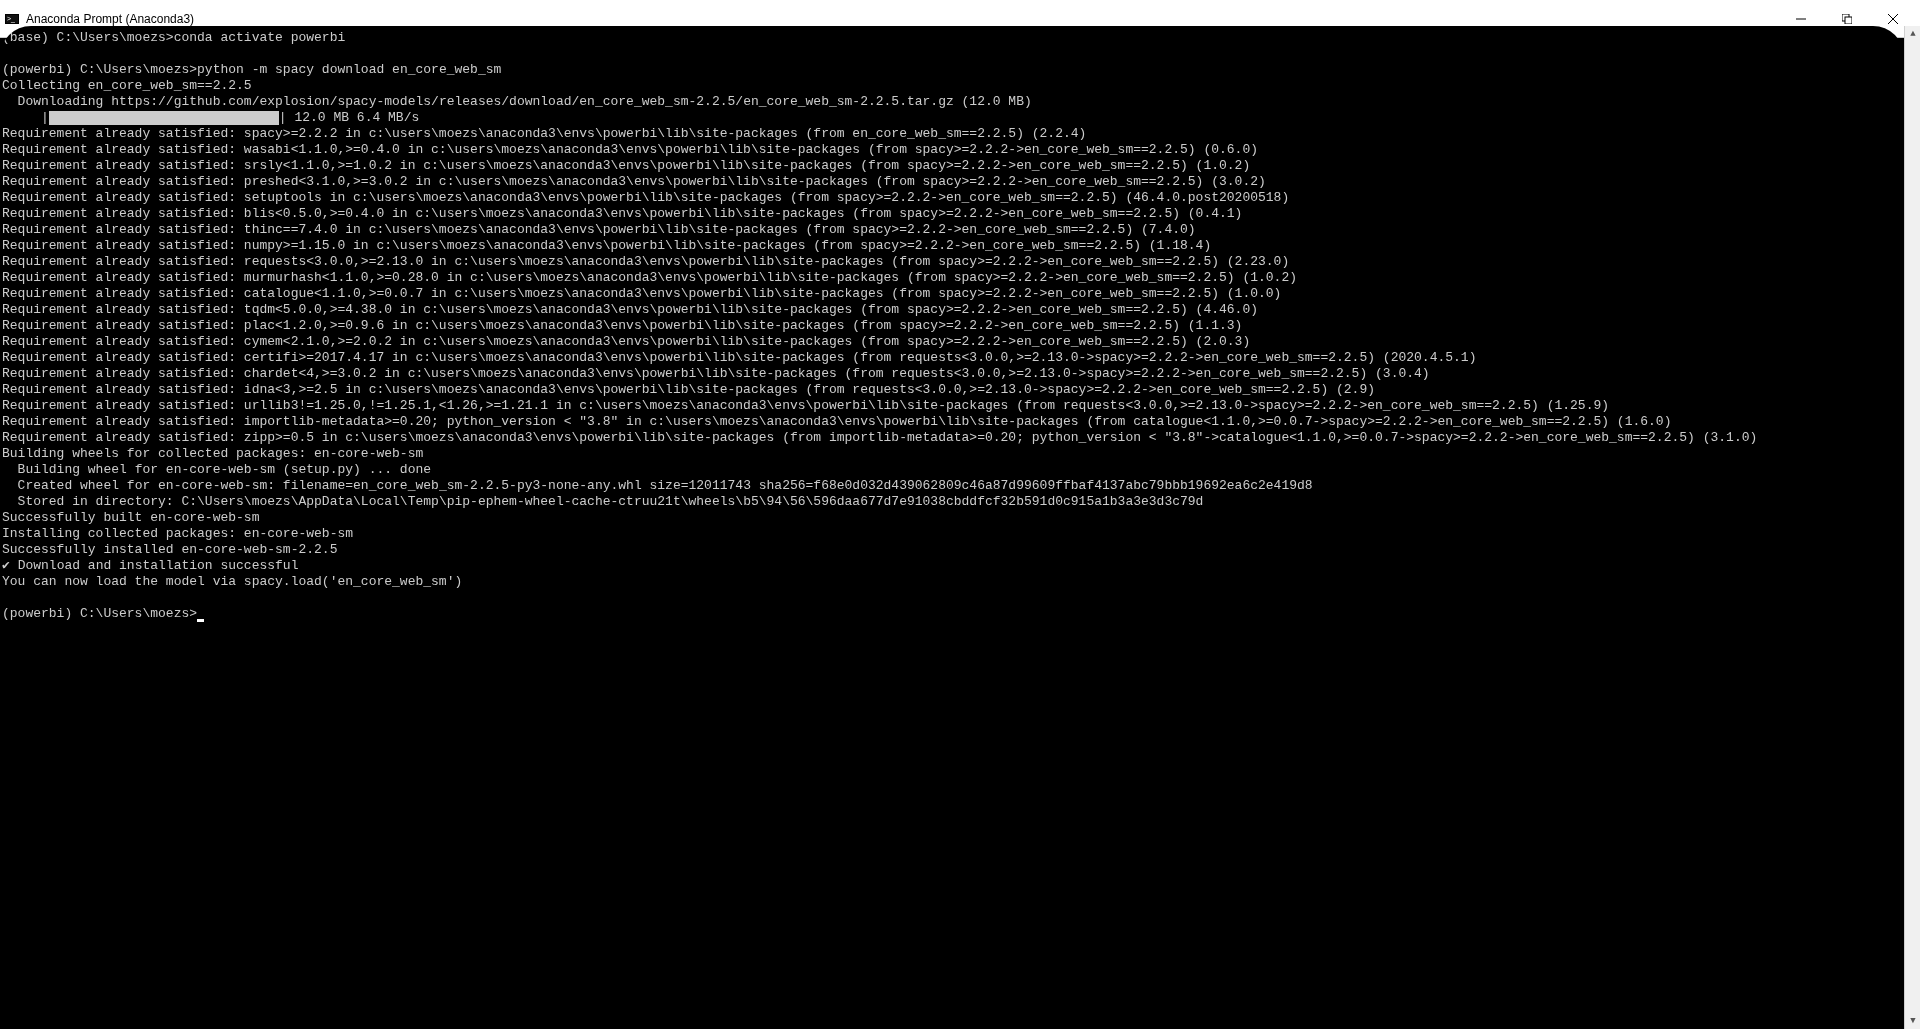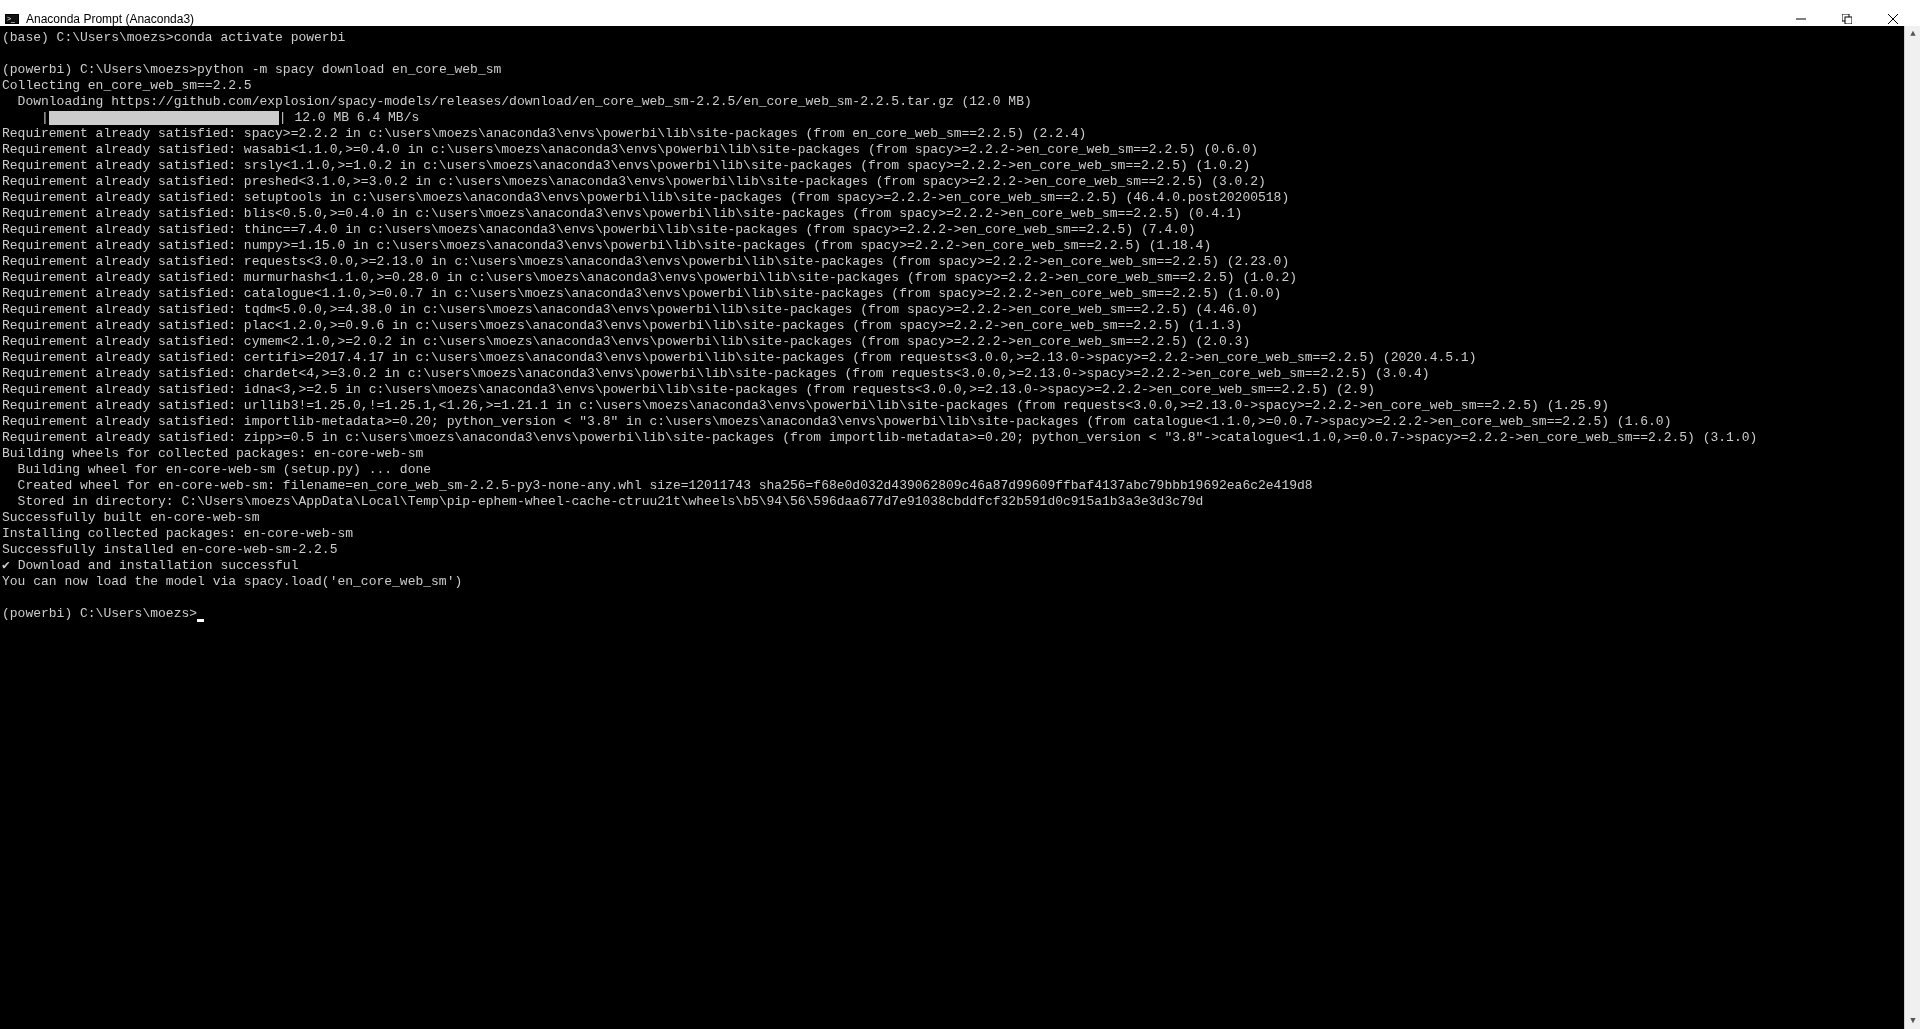--- a/index.html
+++ b/index.html
@@ -47,20 +47,21 @@
     top: 26px;
     left: 0;
     right: 16px;
     bottom: 0;
     background: #000;
     color: #ccc;
     padding: 4px 2px 2px 2px;
     white-space: pre-wrap;
     line-height: 16px;
     overflow: hidden;
+    border-radius: 31px;
   }
   .scrollbar {
     position: absolute;
     top: 26px;
     right: 0;
     width: 16px;
     bottom: 0;
     background: #f0f0f0;
     border-left: 1px solid #d0d0d0;
   }

